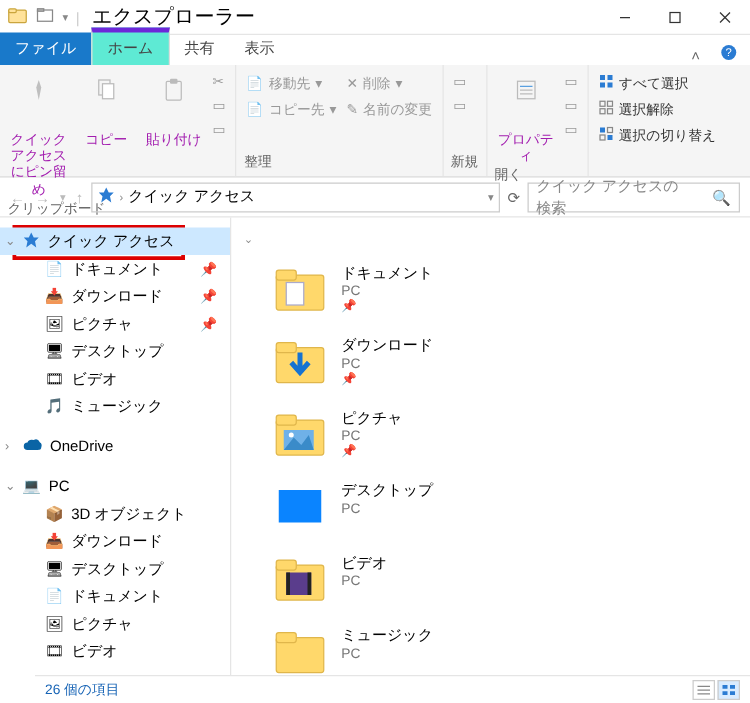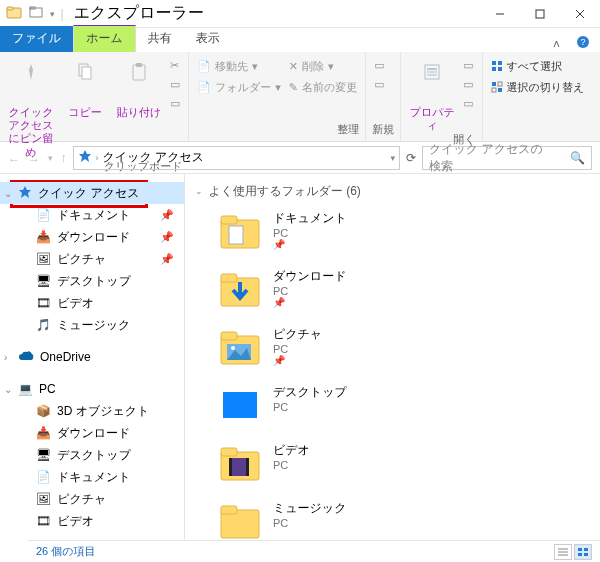--- a/index.html
+++ b/index.html
@@ -9,27 +9,27 @@
   .titlebar .qat { display: flex; align-items: center; padding-left: 6px; gap: 6px; }
   .titlebar .qat svg { width: 16px; height: 16px; }
   .titlebar .title { padding-left: 10px; font-size: 16px; color: #000; }
   .titlebar .spacer { flex: 1; }
   .titlebar .win-btn { width: 40px; height: 28px; display: flex; align-items: center; justify-content: center; }
   .titlebar .win-btn svg { width: 10px; height: 10px; }
 
   .tabs { height: 24px; background: #fff; display: flex; align-items: flex-end; position: relative; }
   .tab { padding: 4px 12px 5px; font-size: 12px; color: #444; cursor: default; }
   .tab.file { background: #1979ca; color: #fff; margin-top: 16px; }
-  .tab.active { background: #bef264; border-top: 1px solid #6d28d9; border-left: 1px solid #dcdcdc; border-right: 1px solid #dcdcdc; }
+  .tab.active { background: #5eead4; border-top: 4px solid #6d28d9; border-left: 1px solid #dcdcdc; border-right: 1px solid #dcdcdc; }
   .tabs .collapse { margin-left: auto; padding: 0 6px; color: #666; }
   .tabs .help { padding: 0 10px; }
 
   .ribbon { height: 90px; background: #f5f5f5; border-bottom: 1px solid #dcdcdc; display: flex; }
   .group { border-right: 1px solid #e5e5e5; padding: 2px 6px; display: flex; flex-direction: column; justify-content: space-between; }
-  .group-label { text-align: right; font-size: 11px; color: #666; padding-bottom: 2px; }
+  .group-label { text-align: left; font-size: 11px; color: #666; padding-bottom: 2px; }
   .group-body { flex: 1; display: flex; align-items: flex-start; gap: 4px; padding-top: 4px; }
   .big-btn { display: flex; flex-direction: column; align-items: center; width: 50px; gap: 20px; color: #a21caf; }
   .big-btn .bicon { width: 28px; height: 28px; display: flex; align-items: center; justify-content: center; }
   .big-btn .blabel { font-size: 11px; text-align: center; line-height: 1.2; }
   .small-btns { display: flex; flex-direction: column; gap: 4px; }
   .small-btn { display: flex; align-items: center; gap: 4px; font-size: 11px; color: #999; padding: 1px 2px; }
   .small-btn.enabled { color: #333; }
 
   .navbar { height: 32px; display: flex; align-items: center; padding: 0 8px; gap: 6px; border-bottom: 1px solid #e5e5e5; }
   .nav-arrows { display: flex; align-items: center; gap: 8px; color: #bbb; }
@@ -153,21 +153,21 @@
           </div>
       </div>
     </div>
     <div class="group-label">クリップボード</div>
   </div>
 
   <div class="group">
     <div class="group-body">
       <div class="small-btns">
         <div class="small-btn"><span>📄</span><span>移動先</span> ▾</div>
-        <div class="small-btn"><span>📄</span><span>フォルダー</span> ▾</div>
+        <div class="small-btn"><span>📄</span><span>コピー先</span> ▾</div>
       </div>
       <div class="small-btns">
         <div class="small-btn"><span>✕</span><span>削除</span> ▾</div>
         <div class="small-btn">
             <span>✎</span>
             <span>名前の変更</span>
           </div>
       </div>
     </div>
     <div class="group-label">整理</div>
@@ -222,20 +222,29 @@
             <span><svg width="12" height="12" viewBox="0 0 12 12">
                 <rect x="1" y="1" width="4" height="4" fill="#2b7cd3"></rect>
                 <rect x="7" y="1" width="4" height="4" fill="#2b7cd3"></rect>
                 <rect x="1" y="7" width="4" height="4" fill="#2b7cd3"></rect>
                 <rect x="7" y="7" width="4" height="4" fill="#2b7cd3"></rect>
               </svg></span>
             <span>すべて選択</span>
           </div>
         <div class="small-btn enabled">
             <span><svg width="12" height="12" viewBox="0 0 12 12">
+                <rect x="1" y="1" width="4" height="4" fill="none" stroke="#888"></rect>
+                <rect x="7" y="1" width="4" height="4" fill="none" stroke="#888"></rect>
+                <rect x="1" y="7" width="4" height="4" fill="none" stroke="#888"></rect>
+                <rect x="7" y="7" width="4" height="4" fill="none" stroke="#888"></rect>
+              </svg></span>
+            <span>選択解除</span>
+          </div>
+        <div class="small-btn enabled">
+            <span><svg width="12" height="12" viewBox="0 0 12 12">
                 <rect x="1" y="1" width="4" height="4" fill="#2b7cd3"></rect>
                 <rect x="7" y="1" width="4" height="4" fill="none" stroke="#888"></rect>
                 <rect x="1" y="7" width="4" height="4" fill="none" stroke="#888"></rect>
                 <rect x="7" y="7" width="4" height="4" fill="#2b7cd3"></rect>
               </svg></span>
             <span>選択の切り替え</span>
           </div>
       </div>
     </div>
   </div>
@@ -338,21 +347,20 @@
       </div>
     <div class="tree-item child">
         <span>🎞</span>
         <span>ビデオ</span>
       </div>
   </div>
 
   <div class="main">
     <div class="group-header">
       <span style="color:#888;font-size:9px;">⌄</span>
-      <span>よく使用するフォルダー (6)</span>
     </div>
     <div class="items">
       <div class="item-row">
         <div class="item-icon">
             <svg width="42" height="38" viewBox="0 0 42 38">
               <rect x="2" y="8" width="38" height="28" rx="2" fill="#ffd86b" stroke="#e0b64b"></rect>
               <rect x="2" y="4" width="16" height="8" rx="2" fill="#ffd86b" stroke="#e0b64b"></rect>
               <rect x="10" y="14" width="14" height="18" fill="#fff" stroke="#aac"></rect>
             </svg>
           </div>

